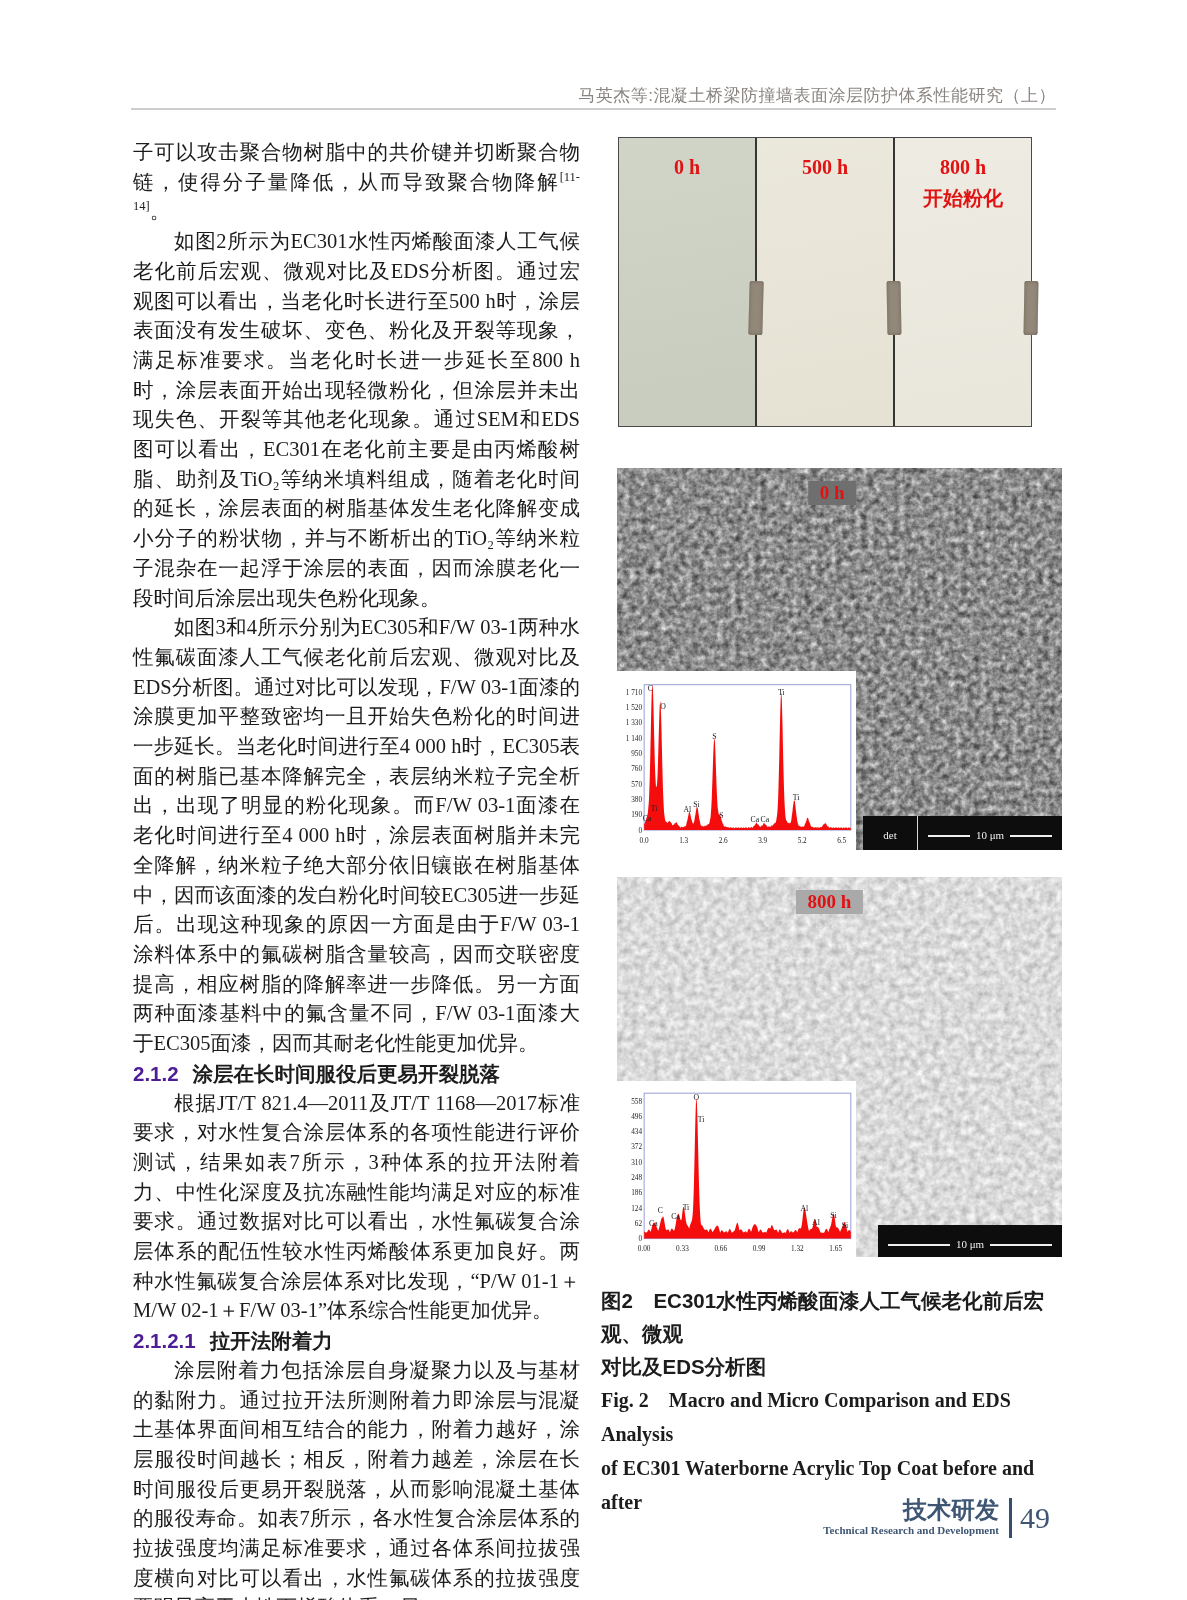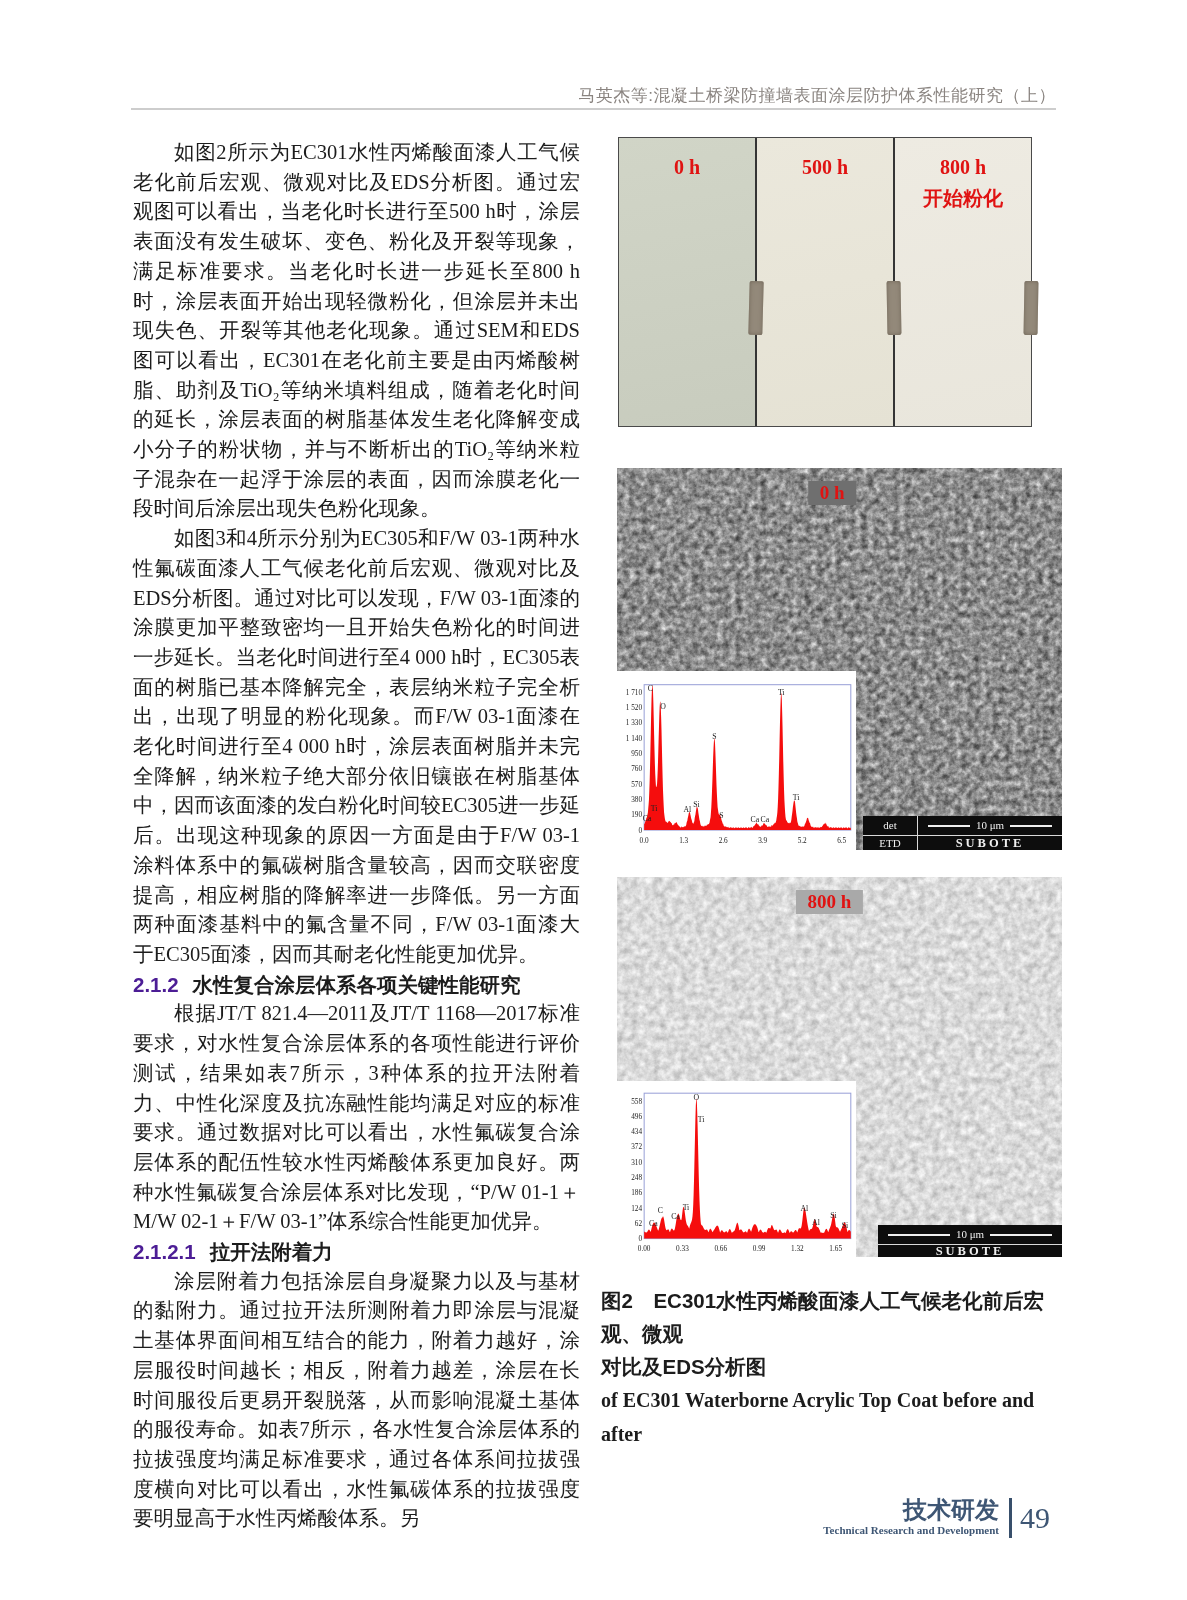--- a/index.html
+++ b/index.html
@@ -46,21 +46,21 @@
   .eds-1{height:179px;} .eds-2{height:176px;}
   .eds-inset svg{display:block;width:100%;height:100%;
       font-family:"Liberation Serif","DejaVu Serif",serif;}
 
   .sem-bar{position:absolute;right:0;bottom:0;background:#0d0d0d;color:#f0f0f0;
       display:grid;grid-gap:1px;background-color:#d9d9d9;}
   .bar-1{left:246px;height:34px;grid-template-columns:54px 1fr;grid-template-rows:1fr 1fr;border-radius:10px;}
   .bar-2{left:261px;height:32px;grid-template-columns:1fr;grid-template-rows:1fr 1fr;}
   .bar-cell{background:#0d0d0d;display:flex;align-items:center;justify-content:center;
       font-size:11px;line-height:1;}
-  .scale-row{gap:6px;padding:4px 10px;}
+  .scale-row{gap:6px;padding:14px 10px;}
   .scale-line{flex:1;height:2px;background:#efefef;}
   .brand{font-weight:bold;letter-spacing:3px;font-size:12.5px;}
 
   .fig-caption{position:absolute;left:601px;top:1284px;width:461px;text-align:left;}
   .cap-cn{font-family:"Liberation Sans","DejaVu Sans",sans-serif;font-weight:bold;
       font-size:20.5px;line-height:33px;margin:0;}
   .cap-en{font-weight:bold;font-size:20px;line-height:34px;margin:0;}
 
   
   .page-footer{position:absolute;top:1497px;right:137px;display:flex;align-items:center;color:#3e5674;}
@@ -73,23 +73,24 @@
 </style>
 </head>
 <body>
 
 <div class="page">
 
   <div class="running-title">马英杰等:混凝土桥梁防撞墙表面涂层防护体系性能研究（上）</div>
   <div class="header-rule"></div>
 
   <div class="left-col">
+    <p><span>子可以攻击聚合物树脂中的共价键并切断聚合物链，使得分子量降低，从而导致聚合物降解</span><span class="sup">[11-14]</span><span>。</span></p>
     <p class="indent">如图2所示为EC301水性丙烯酸面漆人工气候老化前后宏观、微观对比及EDS分析图。通过宏观图可以看出，当老化时长进行至500 h时，涂层表面没有发生破坏、变色、粉化及开裂等现象，满足标准要求。当老化时长进一步延长至800 h时，涂层表面开始出现轻微粉化，但涂层并未出现失色、开裂等其他老化现象。通过SEM和EDS图可以看出，EC301在老化前主要是由丙烯酸树脂、助剂及TiO₂等纳米填料组成，随着老化时间的延长，涂层表面的树脂基体发生老化降解变成小分子的粉状物，并与不断析出的TiO₂等纳米粒子混杂在一起浮于涂层的表面，因而涂膜老化一段时间后涂层出现失色粉化现象。</p>
     <p class="indent">如图3和4所示分别为EC305和F/W 03-1两种水性氟碳面漆人工气候老化前后宏观、微观对比及EDS分析图。通过对比可以发现，F/W 03-1面漆的涂膜更加平整致密均一且开始失色粉化的时间进一步延长。当老化时间进行至4 000 h时，EC305表面的树脂已基本降解完全，表层纳米粒子完全析出，出现了明显的粉化现象。而F/W 03-1面漆在老化时间进行至4 000 h时，涂层表面树脂并未完全降解，纳米粒子绝大部分依旧镶嵌在树脂基体中，因而该面漆的发白粉化时间较EC305进一步延后。出现这种现象的原因一方面是由于F/W 03-1涂料体系中的氟碳树脂含量较高，因而交联密度提高，相应树脂的降解率进一步降低。另一方面两种面漆基料中的氟含量不同，F/W 03-1面漆大于EC305面漆，因而其耐老化性能更加优异。</p>
-    <p class="sec-head"><span class="sec-num">2.1.2</span><span>水性复合涂层体系各项关键性能研究</span></p>
+    <p class="sec-head"><span class="sec-num">2.1.2</span><span>涂层在长时间服役后更易开裂脱落</span></p>
     <p class="indent">根据JT/T 821.4—2011及JT/T 1168—2017标准要求，对水性复合涂层体系的各项性能进行评价测试，结果如表7所示，3种体系的拉开法附着力、中性化深度及抗冻融性能均满足对应的标准要求。通过数据对比可以看出，水性氟碳复合涂层体系的配伍性较水性丙烯酸体系更加良好。两种水性氟碳复合涂层体系对比发现，“P/W 01-1＋M/W 02-1＋F/W 03-1”体系综合性能更加优异。</p>
     <p class="sec-head"><span class="sec-num">2.1.2.1</span><span>拉开法附着力</span></p>
     <p class="indent">涂层附着力包括涂层自身凝聚力以及与基材的黏附力。通过拉开法所测附着力即涂层与混凝土基体界面间相互结合的能力，附着力越好，涂层服役时间越长；相反，附着力越差，涂层在长时间服役后更易开裂脱落，从而影响混凝土基体的服役寿命。如表7所示，各水性复合涂层体系的拉拔强度均满足标准要求，通过各体系间拉拔强度横向对比可以看出，水性氟碳体系的拉拔强度要明显高于水性丙烯酸体系。另</p>
   </div>
 
   <div class="fig-macro">
     <div class="panel panel-1">
       <div class="panel-label">0 h</div>
     </div>
     <div class="panel panel-2">
@@ -220,20 +221,21 @@
         <span>10 μm</span>
         <span class="scale-line"></span>
       </div>
       <div class="bar-cell brand">SUBOTE</div>
     </div>
   </div>
 
   <div class="fig-caption">
     <p class="cap-cn">图2　EC301水性丙烯酸面漆人工气候老化前后宏观、微观</p>
     <p class="cap-cn">对比及EDS分析图</p>
+    <p class="cap-en">Fig. 2　Macro and Micro Comparison and EDS Analysis</p>
     <p class="cap-en">of EC301 Waterborne Acrylic Top Coat before and after</p>
   </div>
 
   <div class="page-footer">
     <div class="footer-text">
       <div class="footer-cn">技术研发</div>
       <div class="footer-en">Technical Research and Development</div>
     </div>
     <div class="footer-bar"></div>
     <div class="footer-page">49</div>

